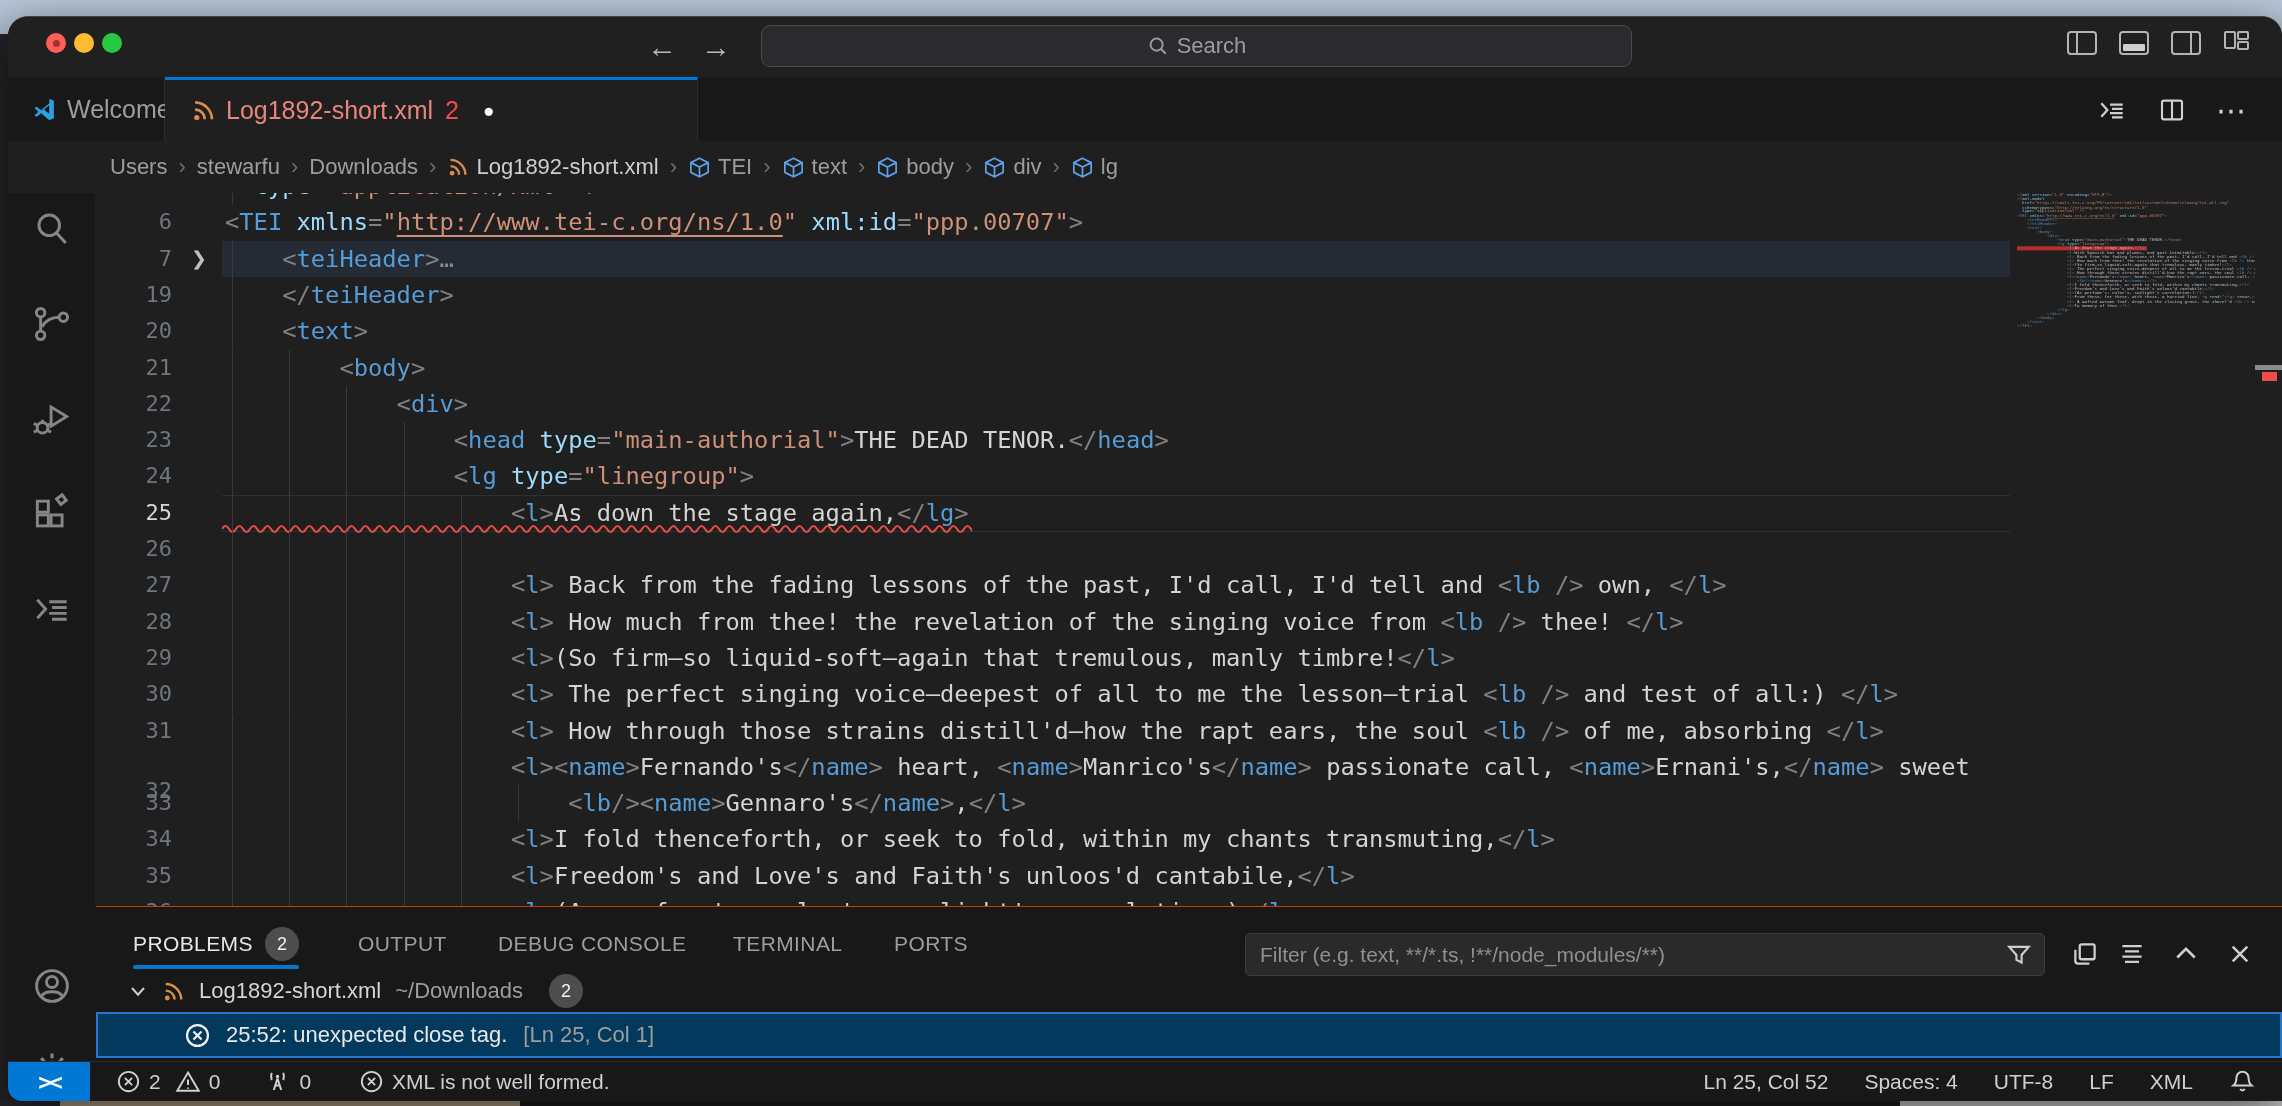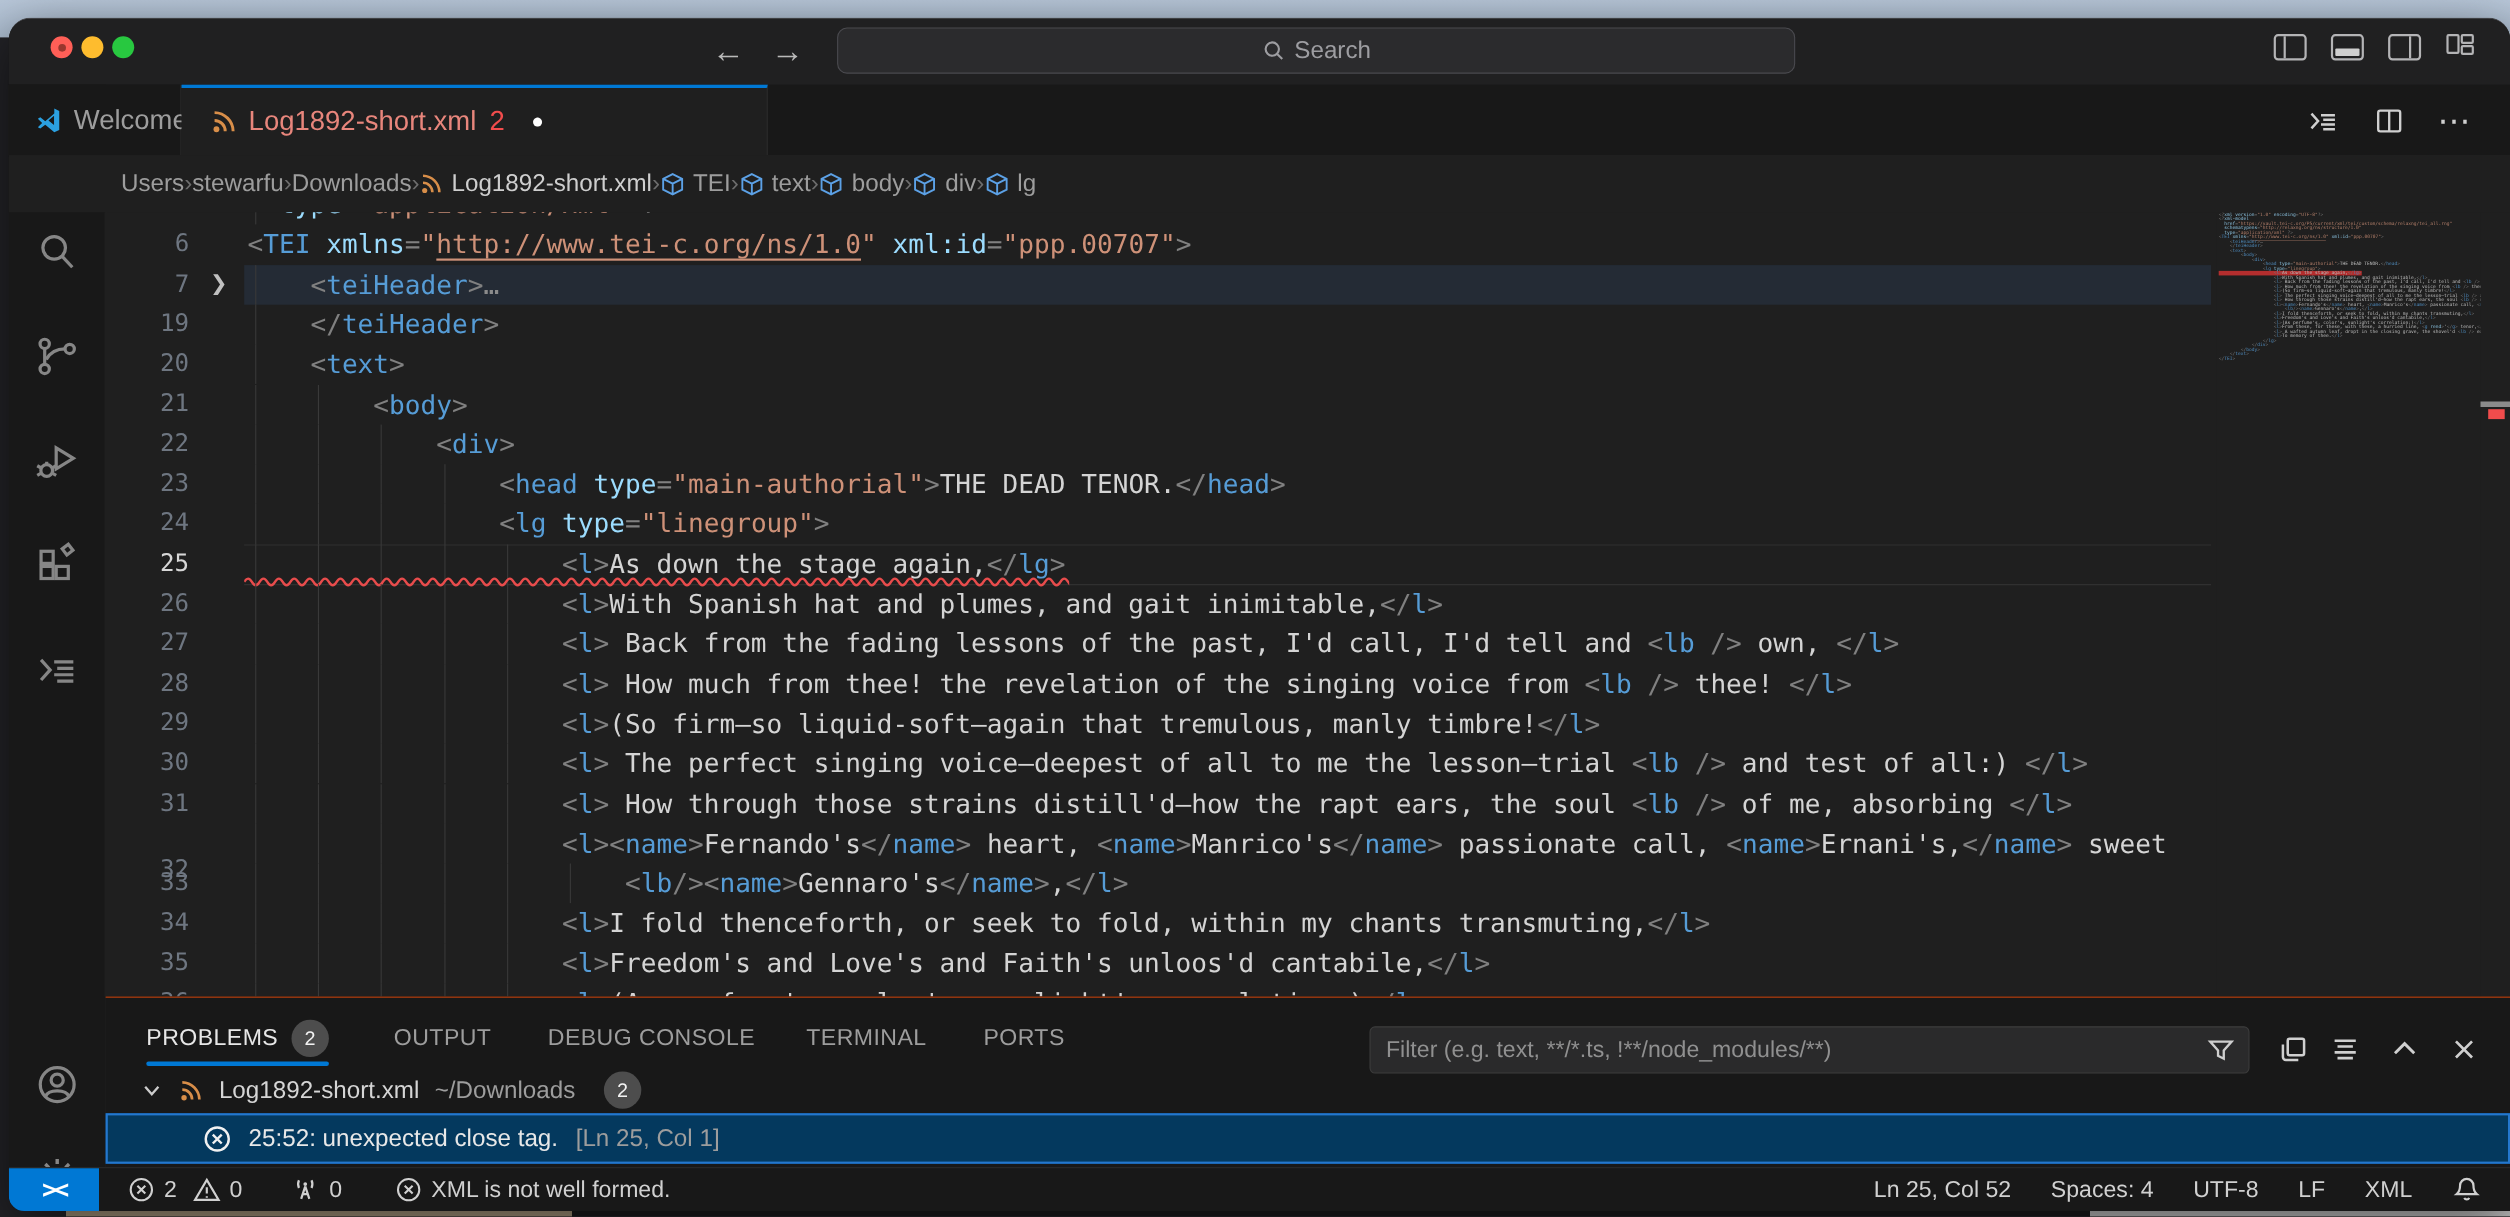--- a/index.html
+++ b/index.html
@@ -30,21 +30,21 @@
   #tabstrip{left:0;top:60px;width:2274px;height:64px;background:#181818;border-bottom:1px solid #2b2b2b}
   .tab{top:0;height:64px;display:flex;align-items:center;gap:10px;box-sizing:border-box}
   #tab-welcome{left:0;width:157px;padding-left:22px;background:#181818;border-right:1px solid #2b2b2b;color:#9d9d9d;font-size:25px}
   #tab-active{left:157px;width:533px;padding-left:26px;background:#1f1f1f;border-right:1px solid #2b2b2b;border-top:3px solid #0078d4;font-size:25px}
   #tab-active .fname{color:#e8867c}
   #tab-active .ecount{color:#f14c4c;margin-left:2px}
   #tab-active .dot{color:#ffffff;font-size:19px;margin-left:14px}
   .tabact{top:16px;width:40px;height:34px;color:#cfcfcf;display:flex;align-items:center;justify-content:center}
   
   #breadcrumb{left:0;top:124px;width:2274px;height:52px;background:#1f1f1f;display:flex;align-items:center;
-    padding-left:102px;box-sizing:border-box;font-size:22px;color:#9d9d9d}
+    padding-left:102px;box-sizing:border-box;gap:11px;font-size:22px;color:#9d9d9d}
   #breadcrumb .sep{color:#6d6d6d;font-size:22px}
   #breadcrumb .bc-file{color:#cecece}
   #breadcrumb .bc-item{display:flex;align-items:center;gap:7px}
   
   #editor{left:87px;top:176px;width:2187px;height:713px;background:#1f1f1f;overflow:hidden}
   .crow{position:absolute;left:0;width:1920px;height:37px}
   .crow pre{position:absolute;left:130px;top:0;margin:0;font-family:"DejaVu Sans Mono",monospace;
     font-size:23.75px;line-height:36.3px;white-space:pre}
   .hl-fold{position:absolute;left:127px;width:1788px;top:0;height:36.3px;background:rgba(56,88,131,.22)}
   .hl-cur{position:absolute;left:127px;width:1788px;top:0;height:35px;border-top:1px solid rgba(255,255,255,.08);
@@ -426,21 +426,20 @@
                 <path d="M0 5 q3.5 -6 7 0 q3.5 6 7 0 q3.5 -6 7 0 q3.5 6 7 0 q3.5 -6 7 0 q3.5 6 7 0 q3.5 -6 7 0 q3.5 6 7 0 q3.5 -6 7 0 q3.5 6 7 0 q3.5 -6 7 0 q3.5 6 7 0 q3.5 -6 7 0 q3.5 6 7 0 q3.5 -6 7 0 q3.5 6 7 0 q3.5 -6 7 0 q3.5 6 7 0 q3.5 -6 7 0 q3.5 6 7 0 q3.5 -6 7 0 q3.5 6 7 0 q3.5 -6 7 0 q3.5 6 7 0 q3.5 -6 7 0 q3.5 6 7 0 q3.5 -6 7 0 q3.5 6 7 0 q3.5 -6 7 0 q3.5 6 7 0 q3.5 -6 7 0 q3.5 6 7 0 q3.5 -6 7 0 q3.5 6 7 0 q3.5 -6 7 0 q3.5 6 7 0 q3.5 -6 7 0 q3.5 6 7 0 q3.5 -6 7 0 q3.5 6 7 0 q3.5 -6 7 0 q3.5 6 7 0 q3.5 -6 7 0 q3.5 6 7 0 q3.5 -6 7 0 q3.5 6 7 0 q3.5 -6 7 0 q3.5 6 7 0 q3.5 -6 7 0 q3.5 6 7 0 q3.5 -6 7 0 q3.5 6 7 0 q3.5 -6 7 0 q3.5 6 7 0 q3.5 -6 7 0 q3.5 6 7 0 q3.5 -6 7 0 q3.5 6 7 0 q3.5 -6 7 0 q3.5 6 7 0 q3.5 -6 7 0 q3.5 6 7 0 q3.5 -6 7 0 q3.5 6 7 0 q3.5 -6 7 0 q3.5 6 7 0 q3.5 -6 7 0 q3.5 6 7 0 q3.5 -6 7 0 q3.5 6 7 0 q3.5 -6 7 0 q3.5 6 7 0 q3.5 -6 7 0 q3.5 6 7 0 q3.5 -6 7 0 q3.5 6 7 0 q3.5 -6 7 0 q3.5 6 7 0 q3.5 -6 7 0 q3.5 6 7 0 q3.5 -6 7 0 q3.5 6 7 0 q3.5 -6 7 0 q3.5 6 7 0 q3.5 -6 7 0 q3.5 6 7 0 q3.5 -6 7 0 q3.5 6 7 0 q3.5 -6 7 0 q3.5 6 7 0 q3.5 -6 7 0 q3.5 6 7 0 q3.5 -6 7 0 q3.5 6 7 0 q3.5 -6 7 0 q3.5 6 7 0 q3.5 -6 7 0 q3.5 6 7 0 q3.5 -6 7 0 q3.5 6 7 0 q3.5 -6 7 0 q3.5 6 7 0 q3.5 -6 7 0 q3.5 6 7 0 q3.5 -6 7 0 q3.5 6 7 0 q3.5 -6 7 0 q3.5 6 7 0"></path>
               </svg>
             </div>
           </div>
           <div class="crow" style="top: 338px;">
             <div class="guide" style="left: 137px;"></div>
             <div class="guide" style="left: 194.2px;"></div>
             <div class="guide" style="left: 251.4px;"></div>
             <div class="guide" style="left: 308.6px;"></div>
             <div class="guide" style="left: 365.8px;"></div>
-            <pre><span class="tok-x">                    </span><span class="tok-p">&lt;</span><span class="tok-t">l</span><span class="tok-p">&gt;</span><span class="tok-x">With Spanish hat and plumes, and gait inimitable,</span><span class="tok-p">&lt;/</span><span class="tok-t">l</span><span class="tok-p">&gt;</span></pre>
           </div>
           <div class="crow" style="top: 374.3px;">
             <div class="guide" style="left: 137px;"></div>
             <div class="guide" style="left: 194.2px;"></div>
             <div class="guide" style="left: 251.4px;"></div>
             <div class="guide" style="left: 308.6px;"></div>
             <div class="guide" style="left: 365.8px;"></div>
             <pre><span class="tok-x">                    </span><span class="tok-p">&lt;</span><span class="tok-t">l</span><span class="tok-p">&gt;</span><span class="tok-x"> Back from the fading lessons of the past, I'd call, I'd tell and </span><span class="tok-p">&lt;</span><span class="tok-t">lb</span><span class="tok-x"> </span><span class="tok-p">/&gt;</span><span class="tok-x"> own, </span><span class="tok-p">&lt;/</span><span class="tok-t">l</span><span class="tok-p">&gt;</span></pre>
           </div>
           <div class="crow" style="top: 410.6px;">

